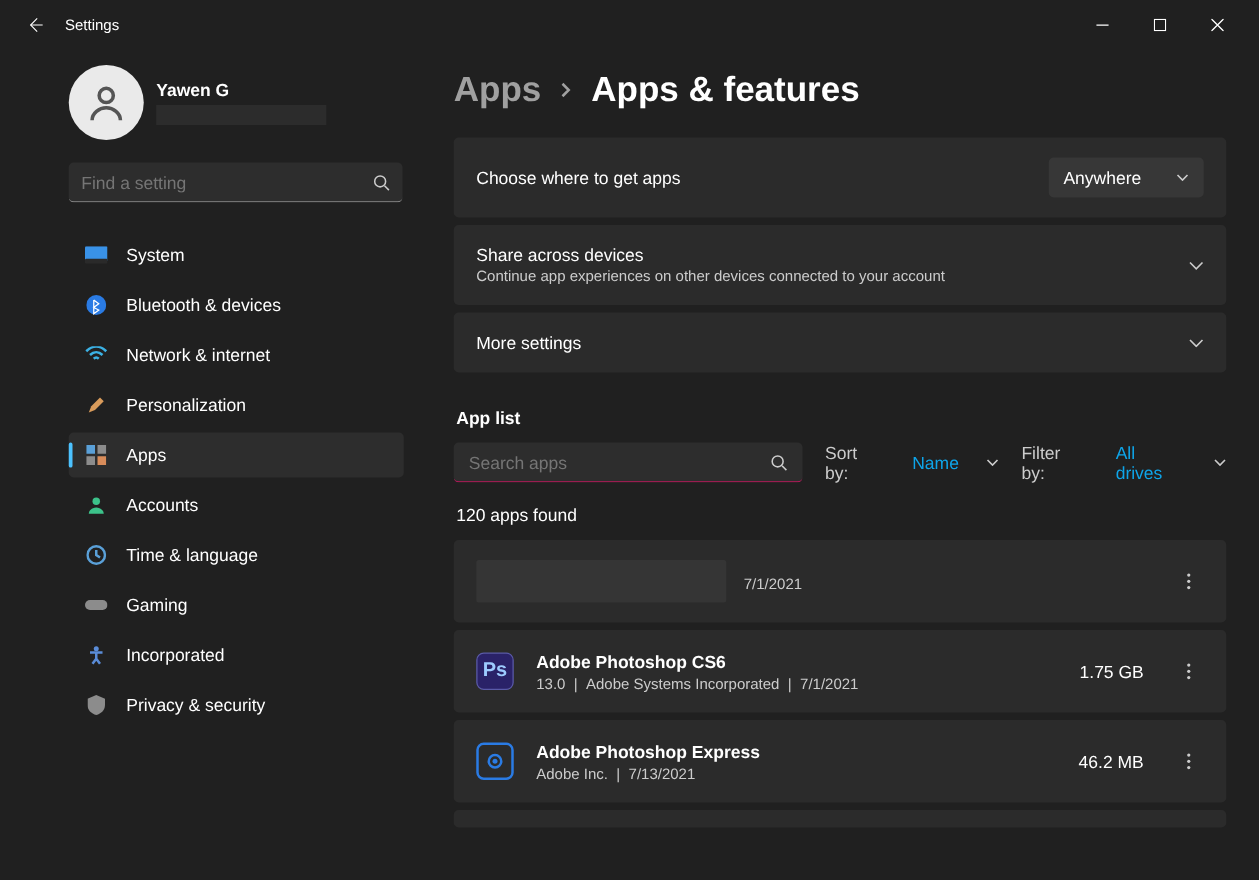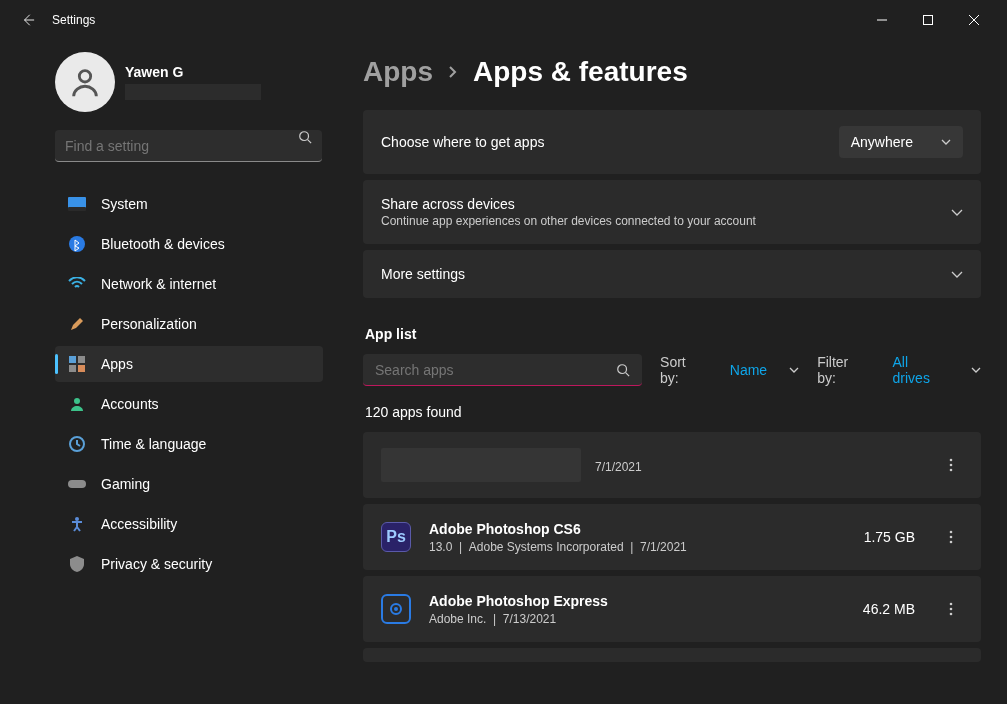--- a/index.html
+++ b/index.html
@@ -30,21 +30,21 @@
   width: 60px; height: 60px; border-radius: 50%;
   background: #eaeaea; display:flex; align-items:center; justify-content:center;
   margin-right: 10px;
 }
 .profile-text { display:flex; flex-direction:column; }
 .profile-name { font-size: 14px; font-weight: 600; }
 .profile-email-redact { width: 136px; height: 16px; background:#2c2c2c; margin-top:4px; }
 
 .search-box { 
   width: 267px; height: 32px; background:#2d2d2d; border-radius: 4px;
-  display:flex; padding: 0 10px; margin-bottom: 24px;
+  display:flex; align-items:center; padding: 0 10px; margin-bottom: 24px;
   border-bottom: 1px solid #8a8a8a;
 }
 .search-box input { background:transparent; border:none; color:#ccc; font-size:14px; flex:1; outline:none; }
 .search-box .sicon { color:#ccc; }
 
 .nav-item {
   height: 36px; display:flex; align-items:center; padding: 0 12px;
   border-radius: 4px; cursor:pointer; margin-bottom: 4px;
 }
 .nav-item.active { background:#2d2d2d; position:relative; }
@@ -231,21 +231,21 @@
         </span>
       <span class="nlabel">Gaming</span>
     </div>
     <div class="nav-item">
       <span class="nicon">
           <svg width="16" height="16" viewBox="0 0 16 16">
             <circle cx="8" cy="3" r="2" fill="#5a8cd8"></circle>
             <path d="M3 6h10M8 6v5l-3 4M8 11l3 4" stroke="#5a8cd8" stroke-width="2" fill="none"></path>
           </svg>
         </span>
-      <span class="nlabel">Accessibility</span>
+      <span class="nlabel">Incorporated</span>
     </div>
     <div class="nav-item">
       <span class="nicon">
           <svg width="14" height="16" viewBox="0 0 14 16">
             <path d="M7 0l7 3v5c0 4-3 7-7 8-4-1-7-4-7-8V3z" fill="#8c8c8c"></path>
           </svg>
         </span>
       <span class="nlabel">Privacy &amp; security</span>
     </div>
   </div>

